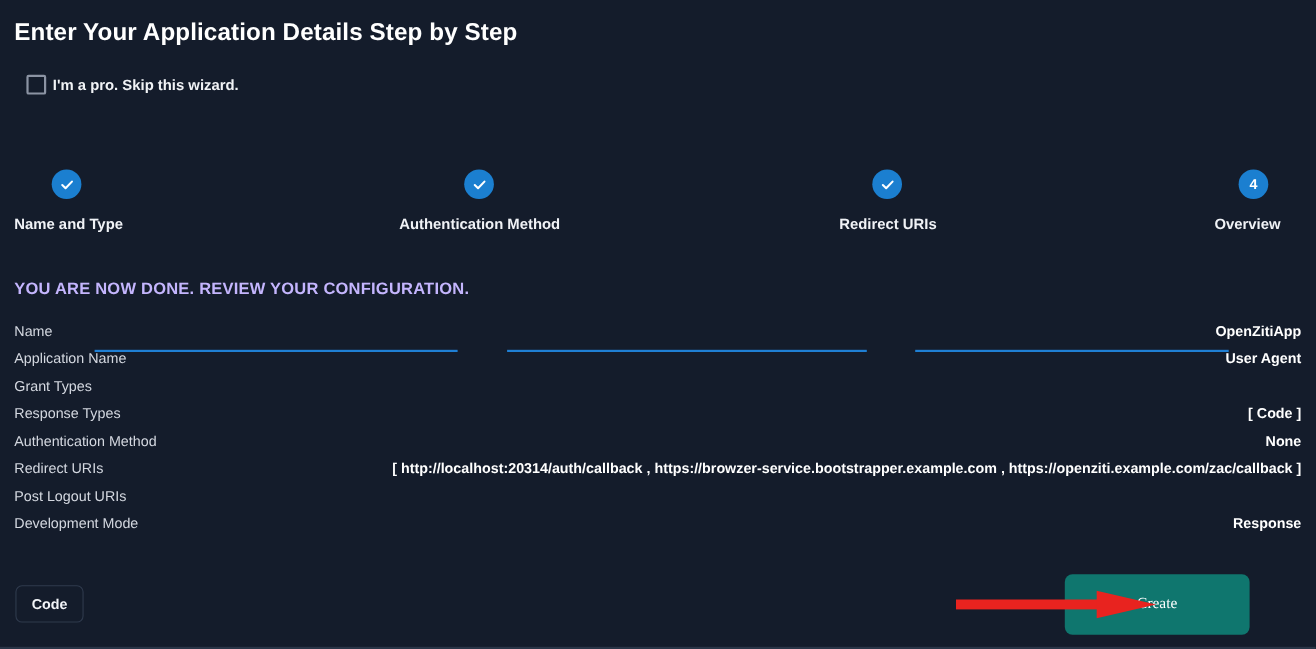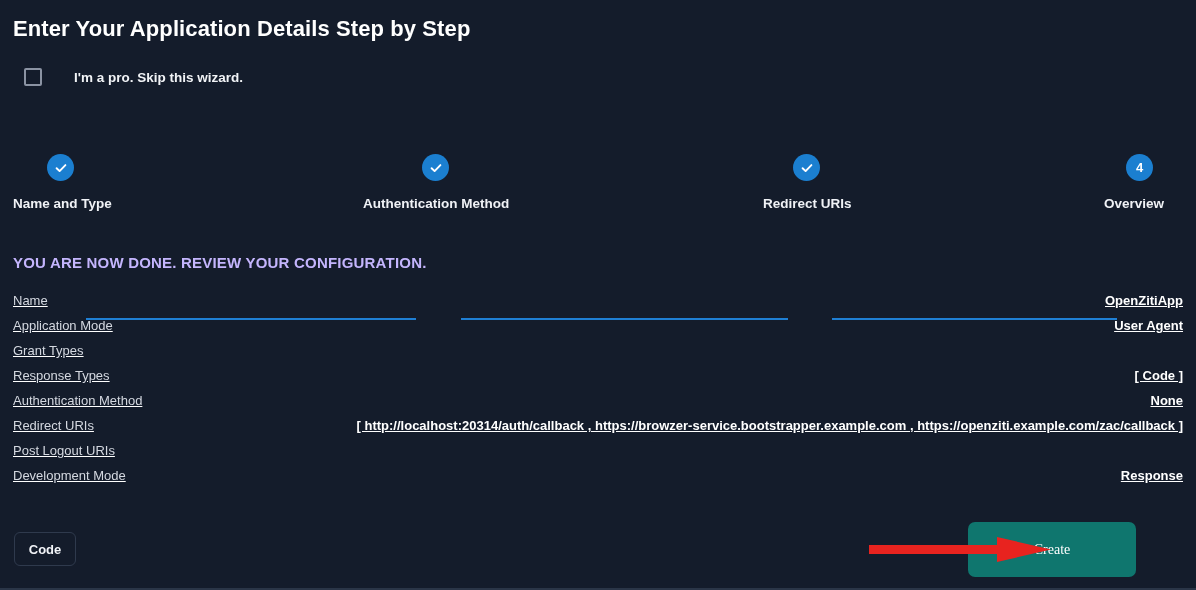--- a/index.html
+++ b/index.html
@@ -37,21 +37,21 @@
     white-space: nowrap;
   }
 
   
   .skip-row {
     position: absolute;
     left: 24px;
     top: 68px;
     display: flex;
     align-items: center;
-    gap: 32px;
+    gap: 6px;
   }
   .checkbox {
     width: 18px;
     height: 18px;
     box-sizing: border-box;
     border: 2px solid #8b93a3;
     border-radius: 2px;
     background: transparent;
     display: block;
   }
@@ -119,21 +119,20 @@
     letter-spacing: 0.2px;
     color: #c4b5fd;
     white-space: nowrap;
   }
 
   .summary {
     position: absolute;
     left: 13px;
     top: 288px;
     width: 1170px;
-    text-decoration: underline;
   }
   .summary-row {
     position: relative;
     height: 25px;
     line-height: 25px;
     display: flex;
     align-items: center;
     justify-content: space-between;
   }
   .summary-label {
@@ -257,21 +256,21 @@
   <div class="review-heading">YOU ARE NOW DONE. REVIEW YOUR CONFIGURATION.</div>
 
   <div class="summary">
 
     <div class="summary-row">
       <span class="summary-label">Name</span>
       <span class="summary-value">OpenZitiApp</span>
     </div>
 
     <div class="summary-row">
-      <span class="summary-label">Application Mode</span>
+      <span class="summary-label">Application Name</span>
       <span class="summary-value">User Agent</span>
     </div>
 
     <div class="summary-row">
       <span class="summary-label">Grant Types</span>
     </div>
 
     <div class="summary-row">
       <span class="summary-label">Response Types</span>
       <span class="summary-value">[ Code ]</span>

